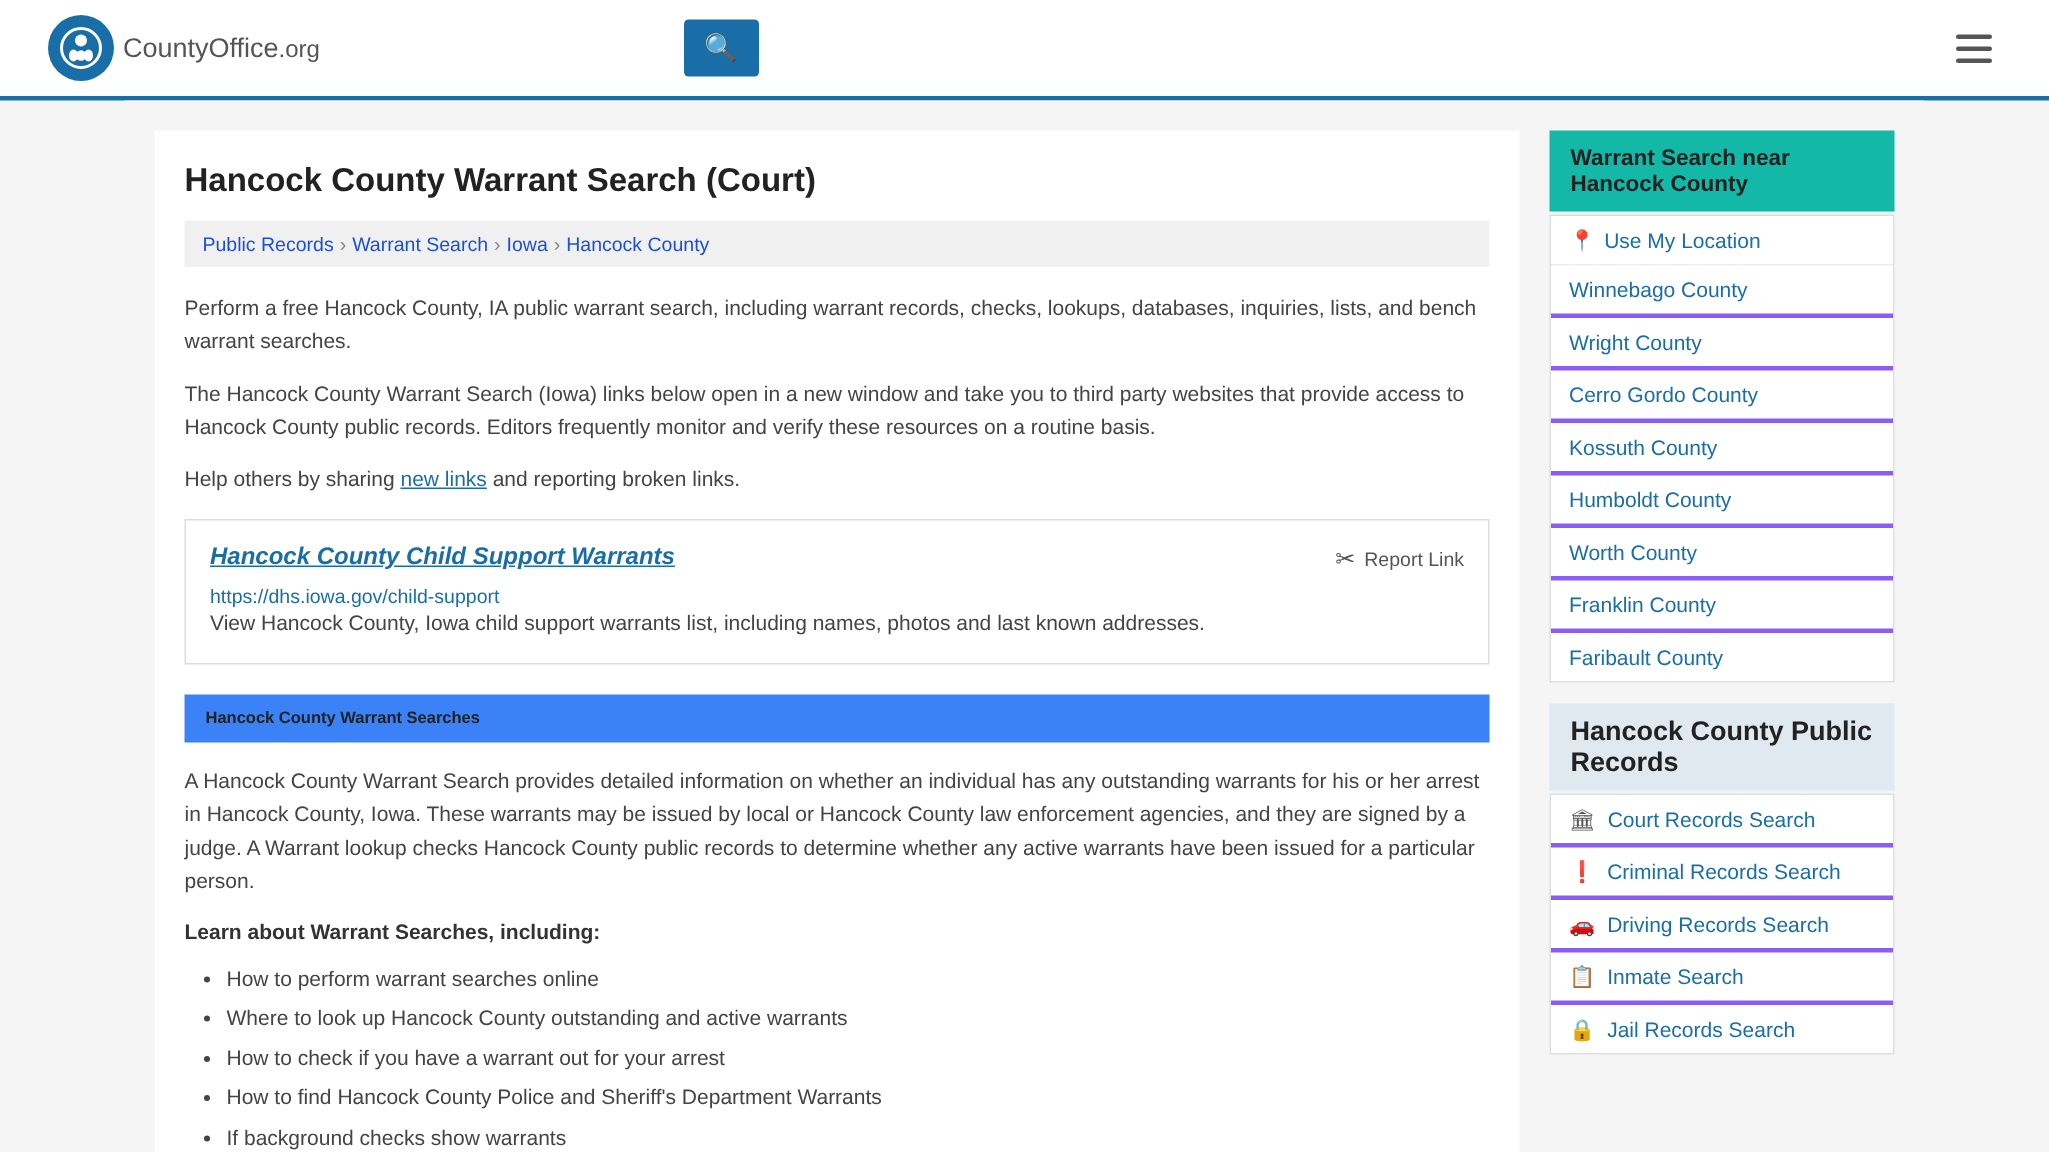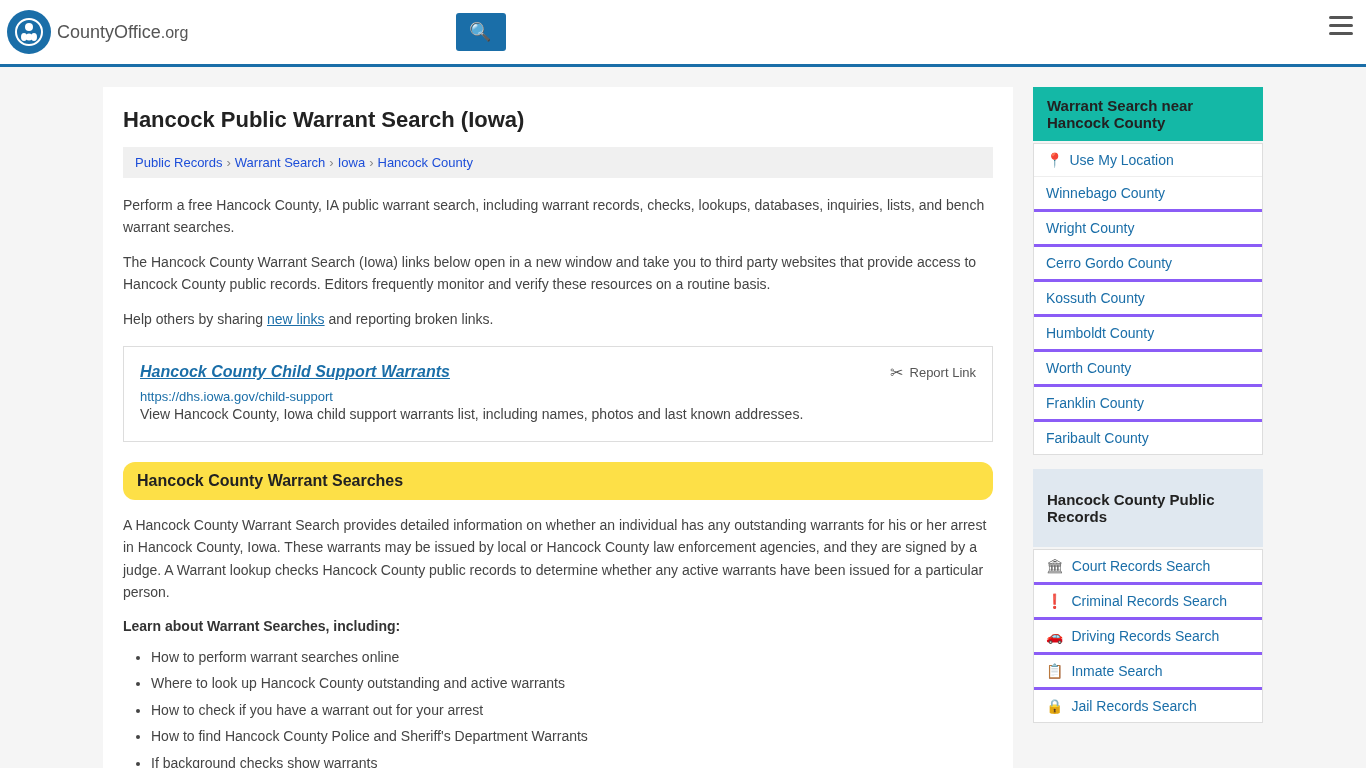--- a/index.html
+++ b/index.html
@@ -2,22 +2,23 @@
 <html><head>
   <meta charset="utf-8">
   <style>
     * { box-sizing: border-box; margin: 0; padding: 0; }
     body { font-family: Arial, sans-serif; font-size: 14px; color: #333; background: #f5f5f5; }
 
     
     #header {
       background: #fff;
       border-bottom: 3px solid #1a6ea8;
-      padding: 10px 7px;
-      display: flex;
+      padding: 10px 32px;
+      display: flex;
+      align-items: center;
       justify-content: space-between;
     }
     #logo-area {
       display: flex;
       align-items: center;
       gap: 6px;
     }
     #logo-circle {
       width: 44px;
       height: 44px;
@@ -168,28 +169,27 @@
       text-decoration: none;
     }
     .warrant-desc {
       font-size: 14px;
       color: #444;
       line-height: 1.5;
     }
 
     
     .section-header {
-      background: #fde047;
+      background: #3b82f6;
       padding: 10px 14px;
-      font-size: 16px;
+      font-size: 11px;
       font-weight: bold;
       color: #222;
       margin-bottom: 14px;
       margin-top: 20px;
-      border-radius: 12px;
     }
     .section-body {
       font-size: 14px;
       color: #444;
       line-height: 1.6;
       margin-bottom: 14px;
     }
     .learn-heading {
       font-weight: bold;
       margin-bottom: 10px;
@@ -244,22 +244,22 @@
       border-bottom: 1px solid #eee;
     }
     .use-location a {
       color: #1a6ea8;
       text-decoration: none;
     }
 
     
     .sidebar-section-2 {
       background: #e0e8f0;
-      padding: 22px 14px;
-      font-size: 15px;
+      padding: 8px 14px;
+      font-size: 18px;
       font-weight: bold;
       color: #222;
       margin-bottom: 2px;
       margin-top: 2px;
     }
   </style>
 </head>
 <body>
 
 <div id="header">
@@ -286,21 +286,21 @@
     <div class="menu-bar"></div>
     <div class="menu-bar"></div>
     <div class="menu-bar"></div>
   </button>
 </div>
 
 <div id="main">
 
   <div id="content">
 
-    <h1 id="page-title">Hancock Public Warrant Search (Iowa)</h1>
+    <h1 id="page-title">Hancock County Warrant Search (Court)</h1>
 
     <div id="breadcrumb">
       <a href="#">Public Records</a>
       <span class="bc-sep">›</span>
       <a href="#">Warrant Search</a>
       <span class="bc-sep">›</span>
       <a href="#">Iowa</a>
       <span class="bc-sep">›</span>
       <a href="#">Hancock County</a>
     </div>

